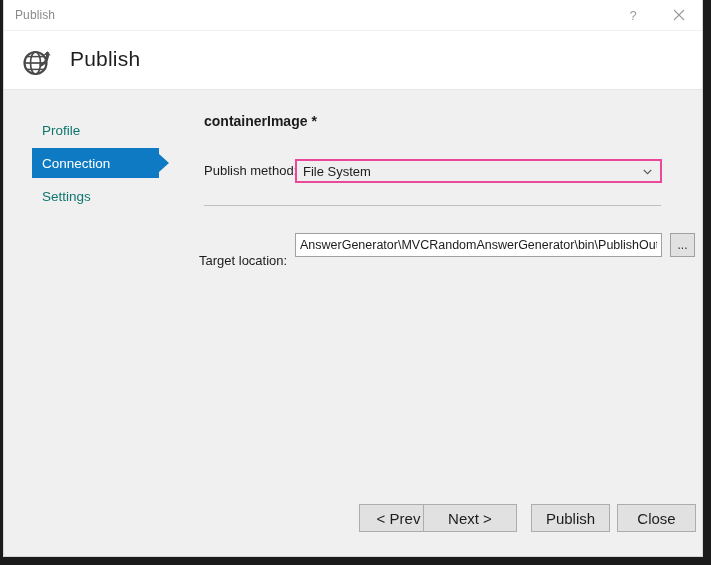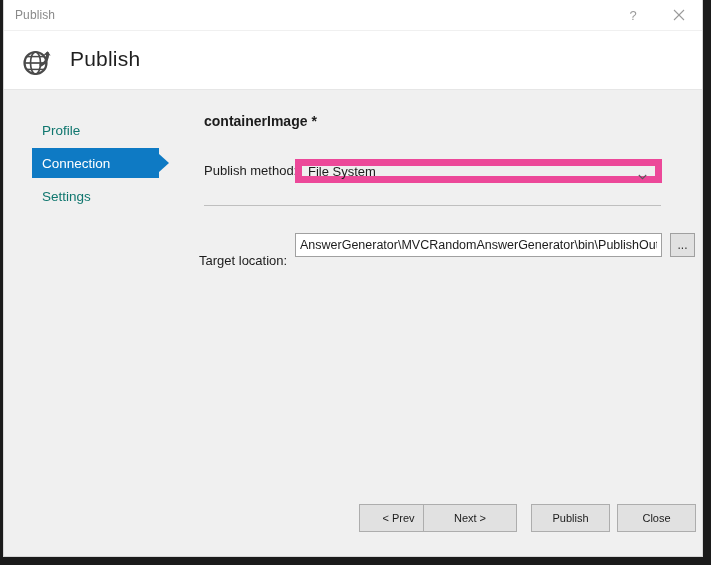--- a/index.html
+++ b/index.html
@@ -172,21 +172,21 @@
   
   .row-method { top: 68px; left: 0; width: 100%; height: 24px; }
   .row-method .field-label { left: 10px; top: 4px; right: auto; }
   .select-box {
     position: absolute;
     left: 101px;
     top: 0;
     width: 367px;
     height: 24px;
     background: #efefef;
-    border: 7px solid #ec4899;
+    border: 2px solid #ec4899;
     box-sizing: border-box;
     display: flex;
     align-items: center;
     cursor: default;
   }
   .select-value {
     font-size: 13px;
     color: #1c1c1c;
     padding-left: 6px;
   }
@@ -254,21 +254,21 @@
     height: 60px;
   }
   .btn {
     position: absolute;
     top: 8px;
     height: 28px;
     background: #e1e1e1;
     border: 1px solid #adadad;
     box-sizing: border-box;
     font-family: "Liberation Sans", sans-serif;
-    font-size: 11px;
+    font-size: 15px;
     color: #1c1c1c;
     display: flex;
     align-items: center;
     justify-content: center;
     cursor: default;
   }
   .btn-prev   { left: 355px; width: 79px; }
   .btn-next   { left: 419px; width: 94px; }
   .btn-publish{ left: 527px; width: 79px; }
   .btn-close  { left: 613px; width: 79px; }

